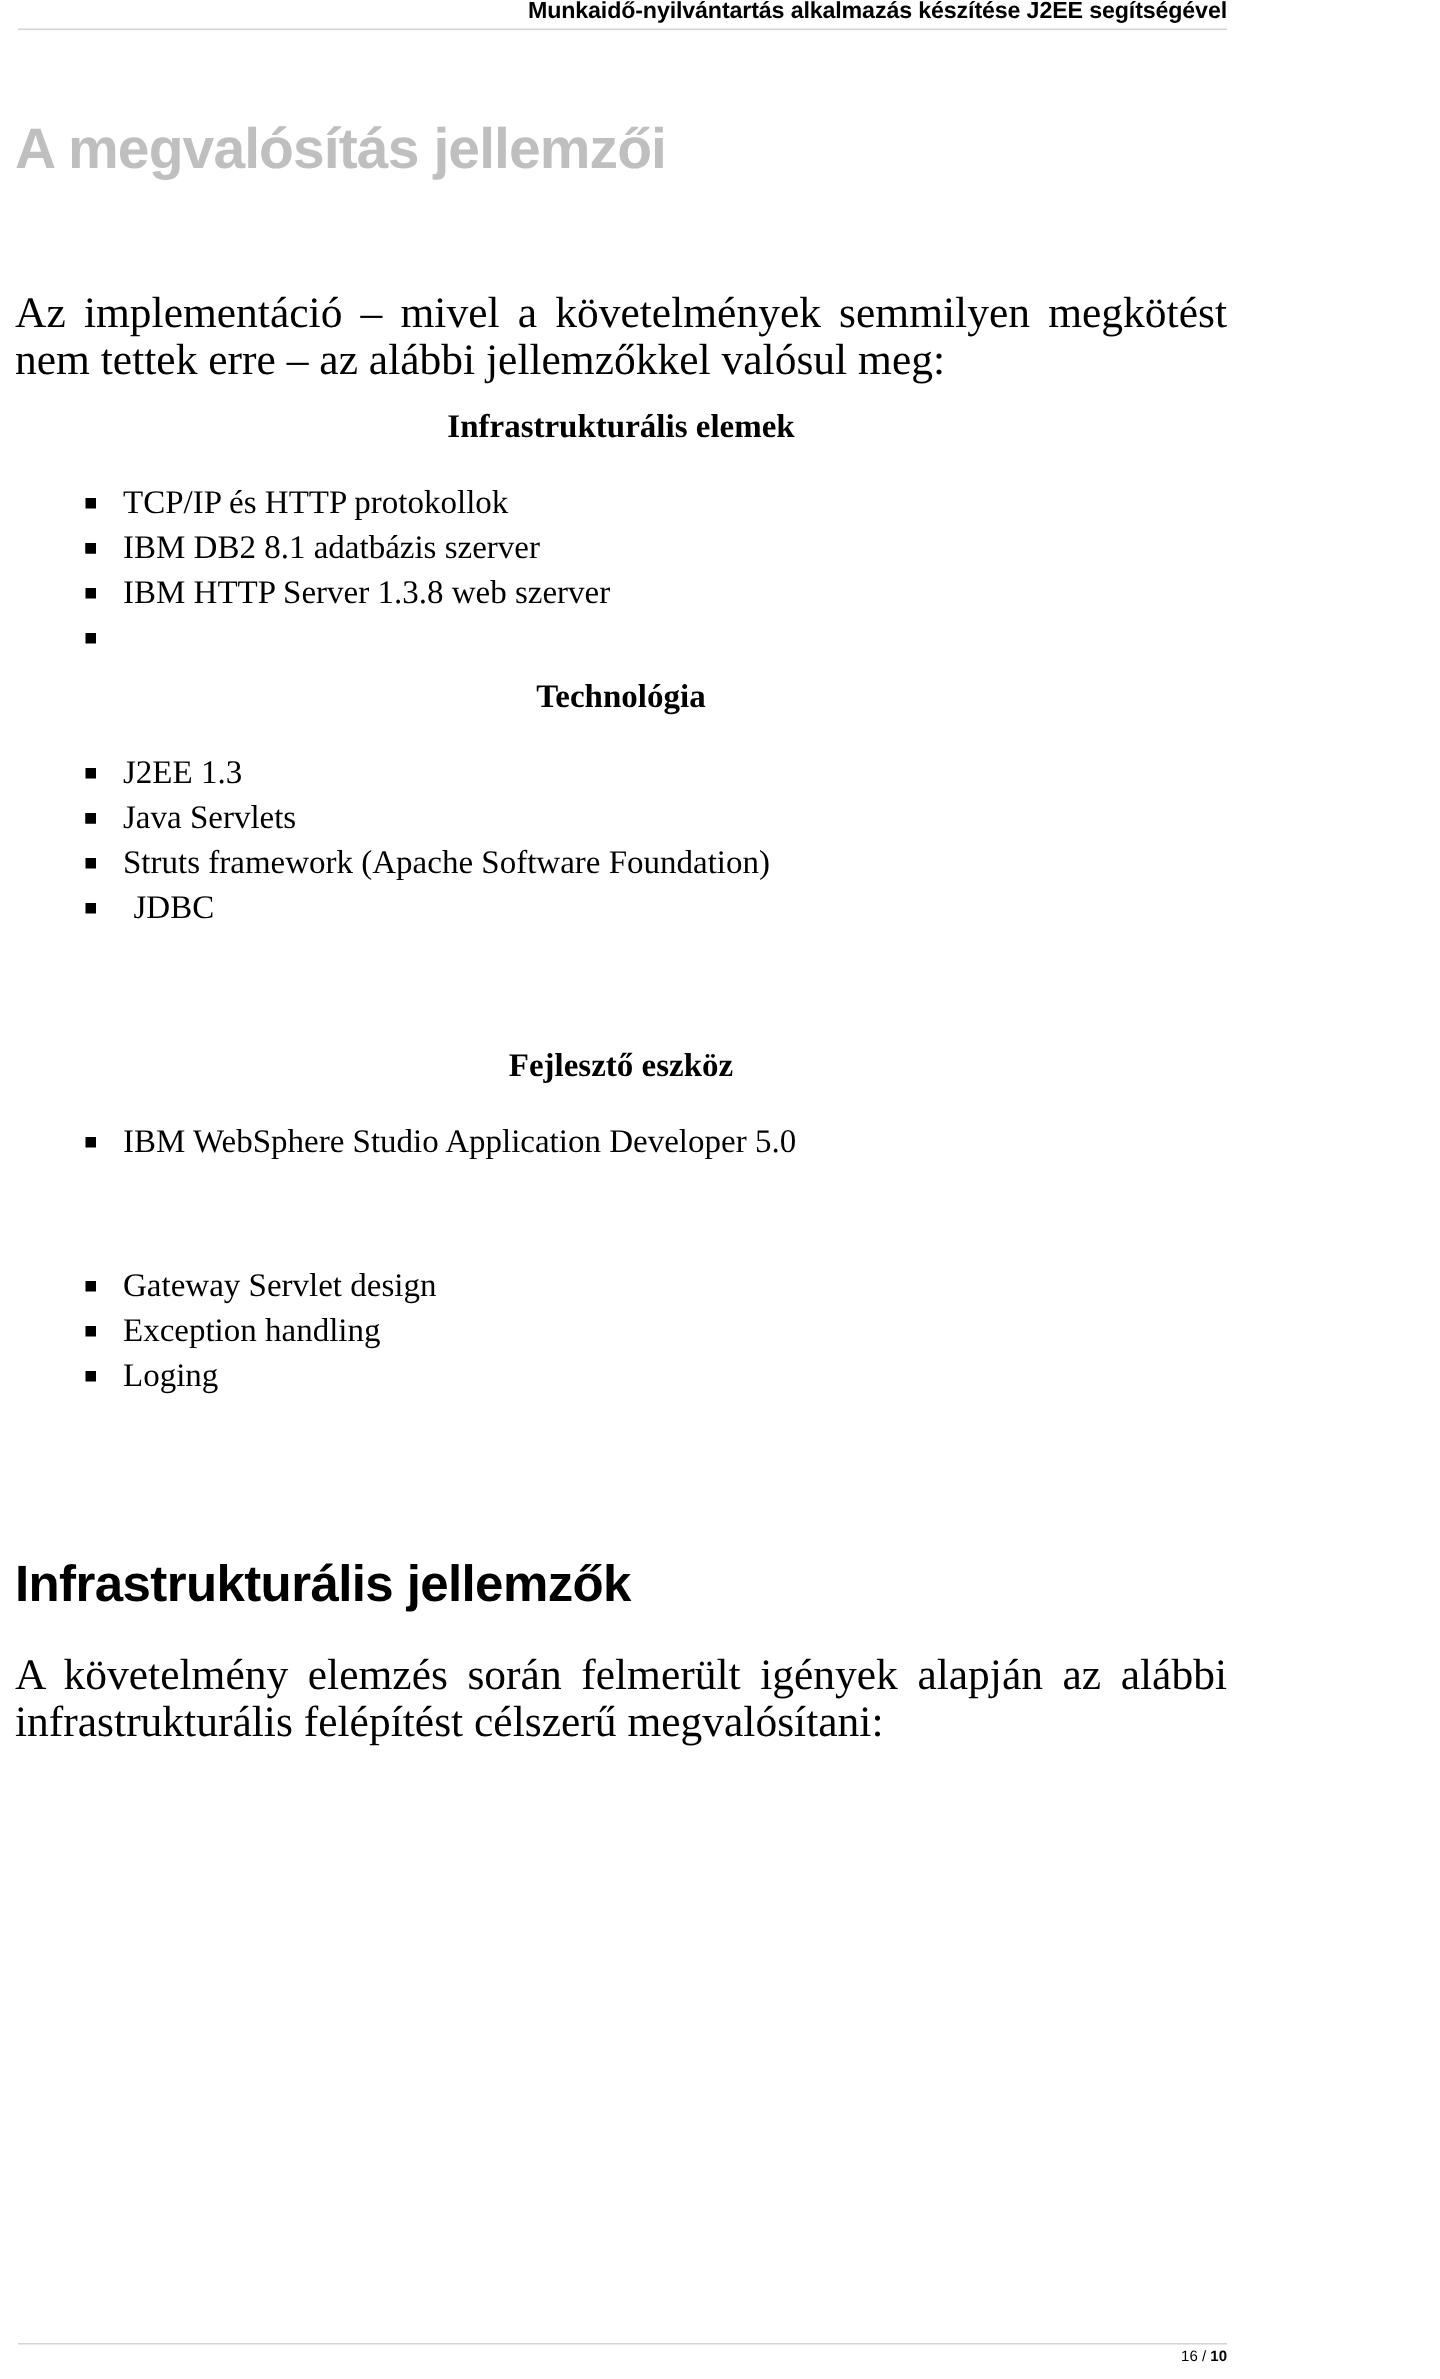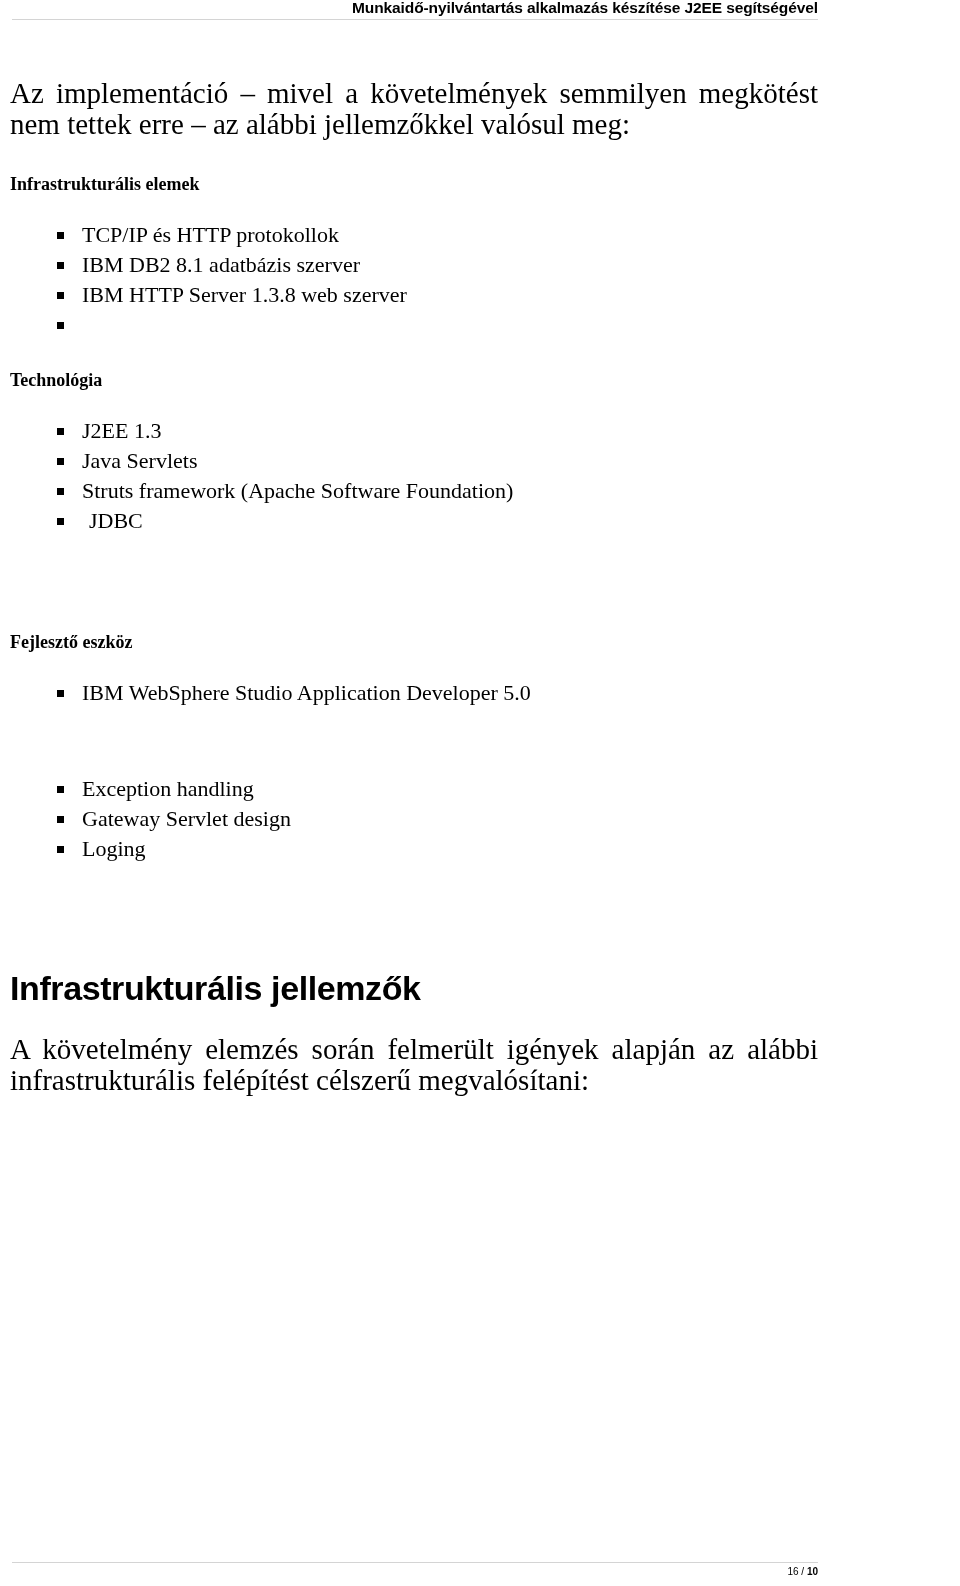--- a/index.html
+++ b/index.html
@@ -64,25 +64,26 @@
 
   .para {
     font-size: 29px;
     line-height: 31px;
     color: #000000;
     text-align: justify;
     margin: 0;
   }
 
   .sec-head {
-    font-size: 18px;
+    font-size: 22px;
     line-height: 28px;
     font-weight: bold;
     color: #000000;
-    margin: 30px 0 0 0;
+    margin: 14px 0 0 0;
+    text-align: center;
   }
 
   ul.bullets {
     list-style: none;
     margin: 0;
     padding: 0;
   }
   ul.bullets.gap-top { margin-top: 22px; }
 
   ul.bullets li {
@@ -143,20 +144,21 @@
 
 <div class="page">
 
   <div class="header">
     <div class="header-title">Munkaidő-nyilvántartás alkalmazás készítése J2EE segítségével</div>
     <div class="header-rule"></div>
   </div>
 
   <div class="content">
 
+    <h1 class="title-gray">A megvalósítás jellemzői</h1>
 
     <p class="para">Az implementáció – mivel a követelmények semmilyen megkötést nem tettek erre – az alábbi jellemzőkkel valósul meg:</p>
 
     <h2 class="sec-head">Infrastrukturális elemek</h2>
 
     <ul class="bullets gap-top">
       <li>
         <span class="sq"></span>
         <span>TCP/IP és HTTP protokollok</span>
       </li>
@@ -212,25 +214,25 @@
         <span>IBM WebSphere Studio Application Developer 5.0</span>
       </li>
     </ul>
 
     <div class="spacer-md"></div>
 
 
     <ul class="bullets gap-top">
       <li>
         <span class="sq"></span>
+        <span>Gateway Servlet design</span>
+      </li>
+      <li>
+        <span class="sq"></span>
         <span>Exception handling</span>
-      </li>
-      <li>
-        <span class="sq"></span>
-        <span>Gateway Servlet design</span>
       </li>
       <li>
         <span class="sq"></span>
         <span>Loging</span>
       </li>
     </ul>
 
     <div class="spacer-xl"></div>
 
     <h1 class="title-black">Infrastrukturális jellemzők</h1>

